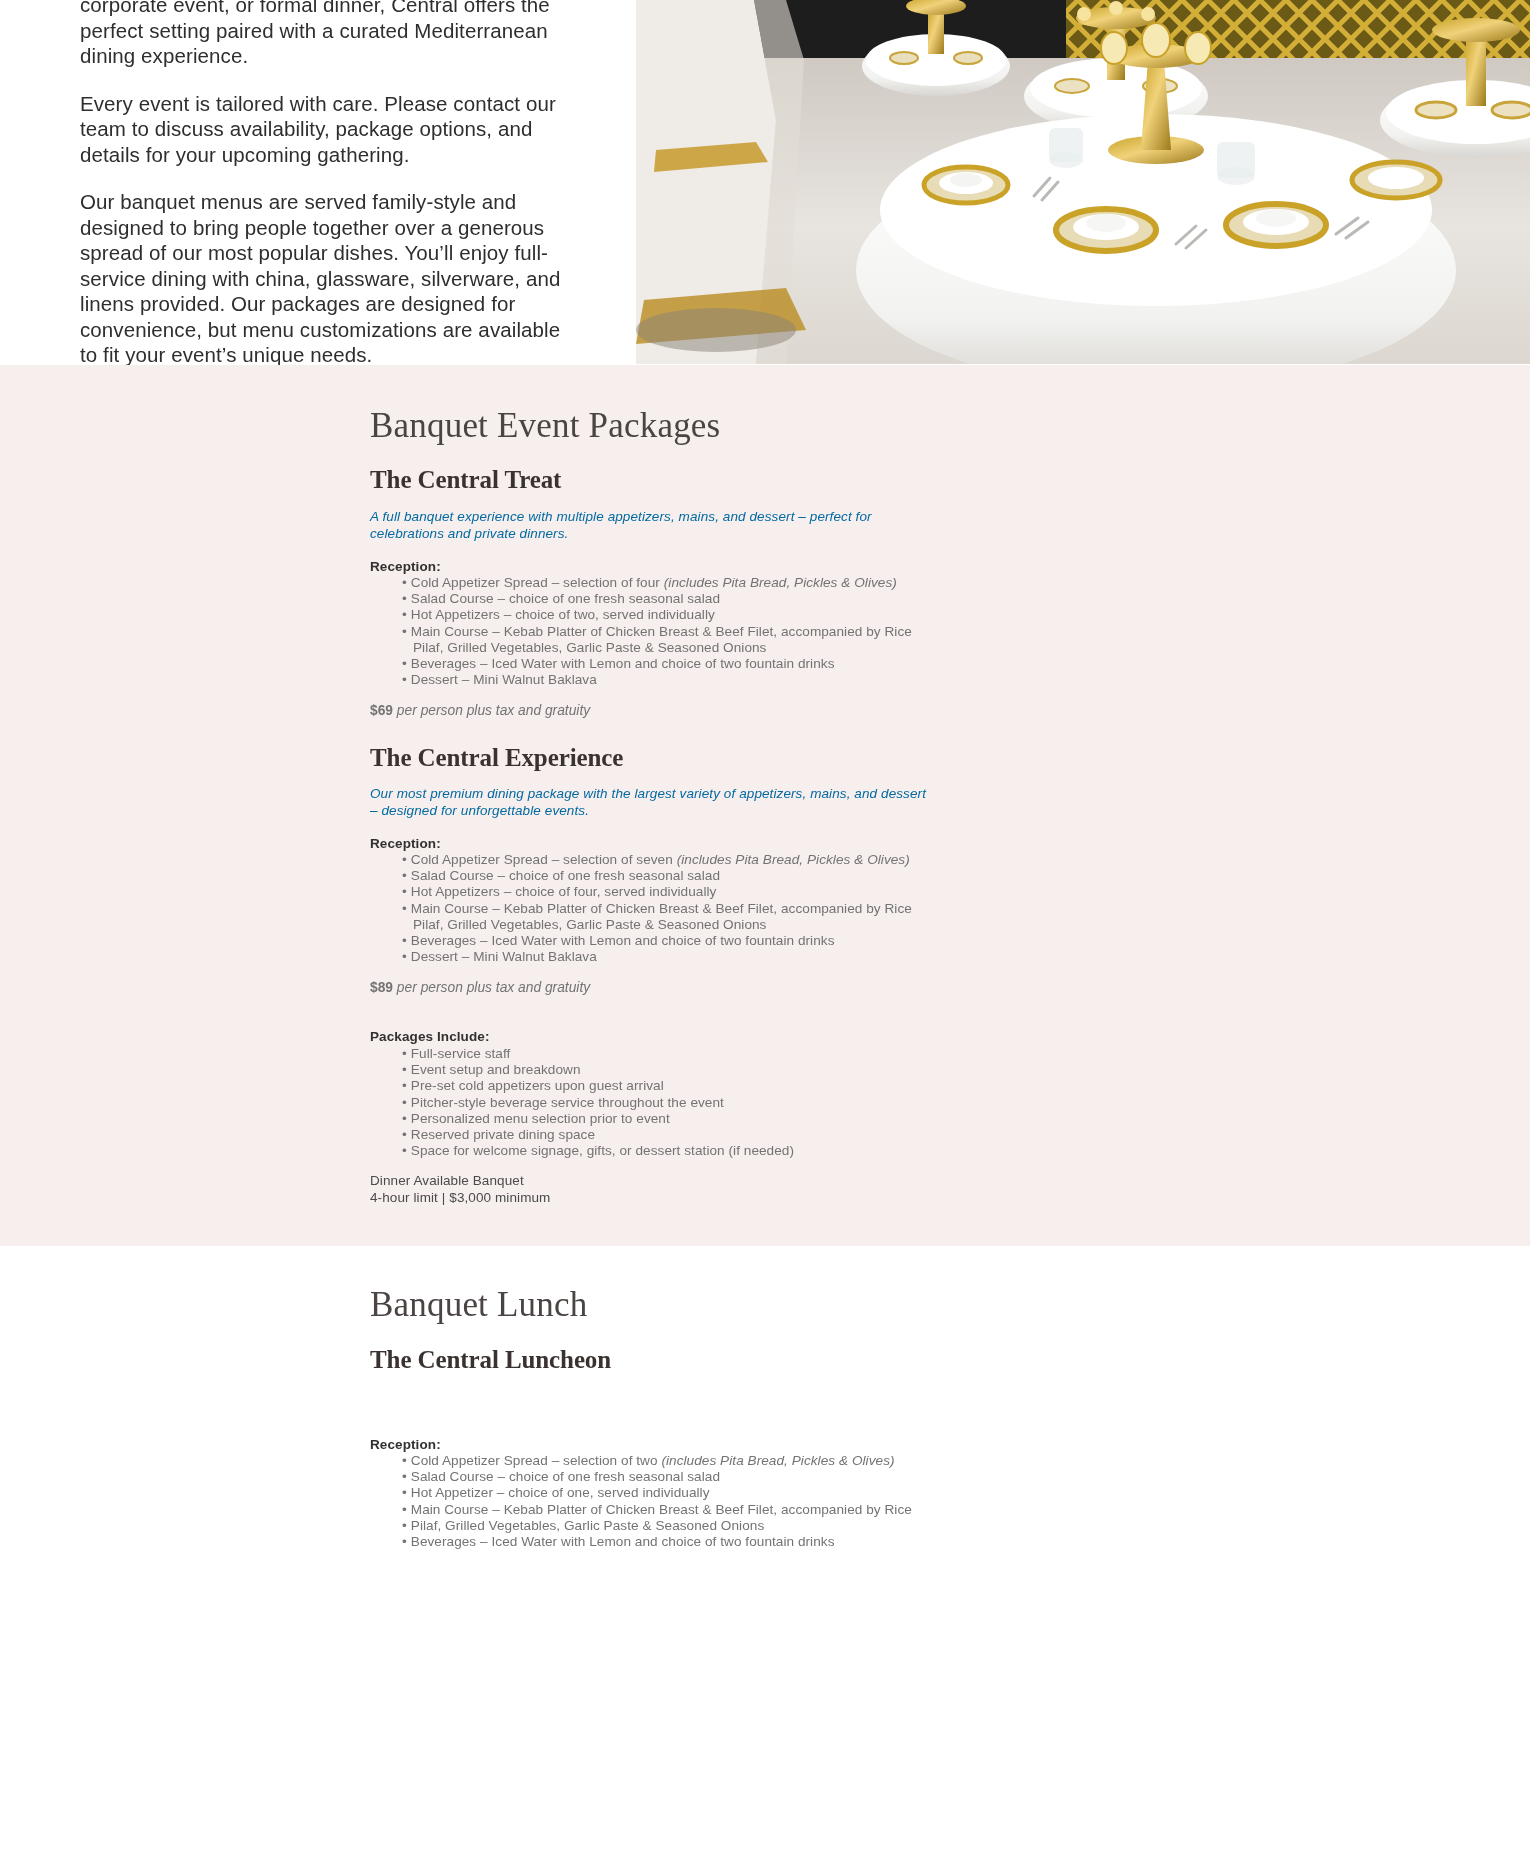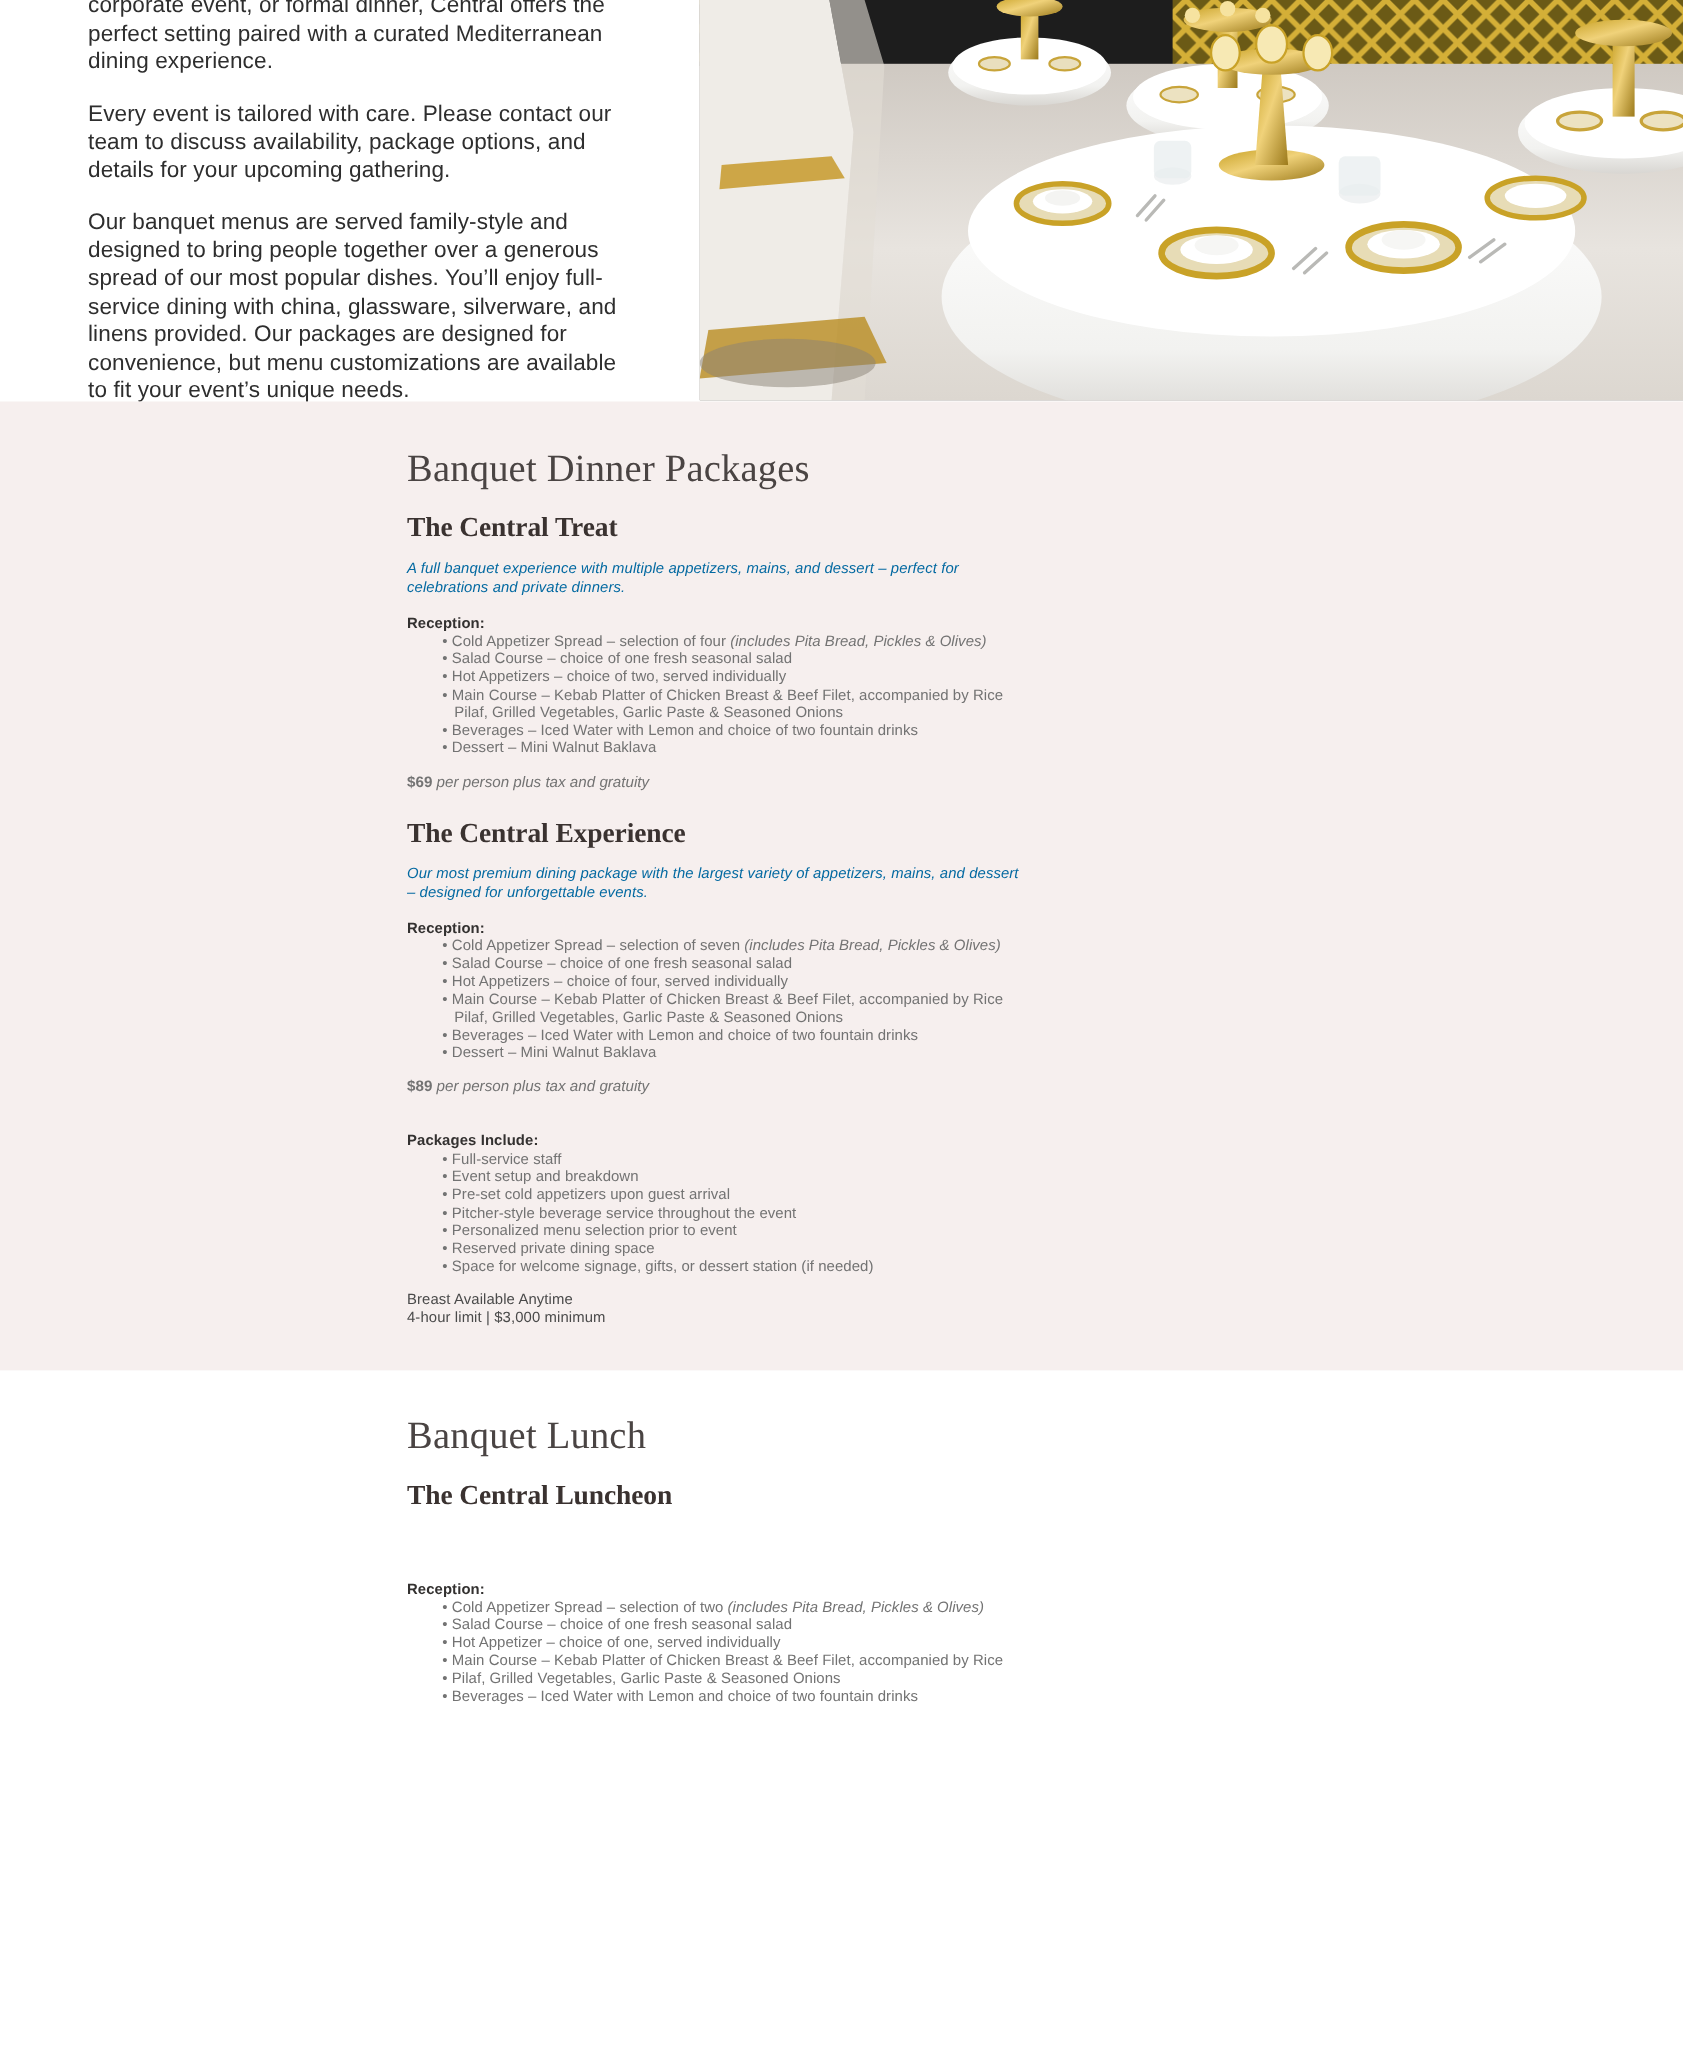--- a/index.html
+++ b/index.html
@@ -258,21 +258,21 @@
           <ellipse cx="876" cy="110" rx="20" ry="8" fill="#ece2c1" stroke="#c8a43a" stroke-width="3"></ellipse>
           <rect x="830" y="30" width="20" height="76" fill="url(#gold)"></rect>
           <ellipse cx="840" cy="30" rx="44" ry="12" fill="url(#gold)"></ellipse>
         </g>
       </svg>
     </div>
   </div>
 
   <div class="pink-band">
 
-    <h2 class="section-title content-col" style="top:40px;">Banquet Dinner Packages</h2>
+    <h2 class="section-title content-col" style="top:40px;">Banquet Event Packages</h2>
 
     <h3 class="pkg-title content-col" style="top:100px;">The Central Treat</h3>
 
     <div class="pkg-desc content-col" style="top:144px;">A full banquet experience with multiple appetizers, mains, and dessert – perfect for celebrations and private dinners.</div>
 
     <div class="label-bold content-col" style="top:193px;">Reception:</div>
 
     <ul class="menu-list content-col" style="top:208px;">
       <li><span class="bullet-dot">•</span><span>Cold Appetizer Spread – selection of four </span><em>(includes Pita Bread, Pickles &amp; Olives)</em></li>
       <li><span class="bullet-dot">•</span><span>Salad Course – choice of one fresh seasonal salad</span></li>
@@ -310,21 +310,21 @@
     <ul class="menu-list content-col" style="top:679px;">
       <li><span class="bullet-dot">•</span><span>Full-service staff</span></li>
       <li><span class="bullet-dot">•</span><span>Event setup and breakdown</span></li>
       <li><span class="bullet-dot">•</span><span>Pre-set cold appetizers upon guest arrival</span></li>
       <li><span class="bullet-dot">•</span><span>Pitcher-style beverage service throughout the event</span></li>
       <li><span class="bullet-dot">•</span><span>Personalized menu selection prior to event</span></li>
       <li><span class="bullet-dot">•</span><span>Reserved private dining space</span></li>
       <li><span class="bullet-dot">•</span><span>Space for welcome signage, gifts, or dessert station (if needed)</span></li>
     </ul>
 
-    <div class="foot-note content-col" style="top:808px;">Breast Available Anytime</div>
+    <div class="foot-note content-col" style="top:808px;">Dinner Available Banquet</div>
     <div class="foot-note content-col" style="top:825px;">4-hour limit | $3,000 minimum</div>
   </div>
 
   <div class="lunch-band">
 
     <h2 class="section-title content-col" style="top:38px;">Banquet Lunch</h2>
 
     <h3 class="pkg-title content-col" style="top:99px;">The Central Luncheon</h3>
 
 

